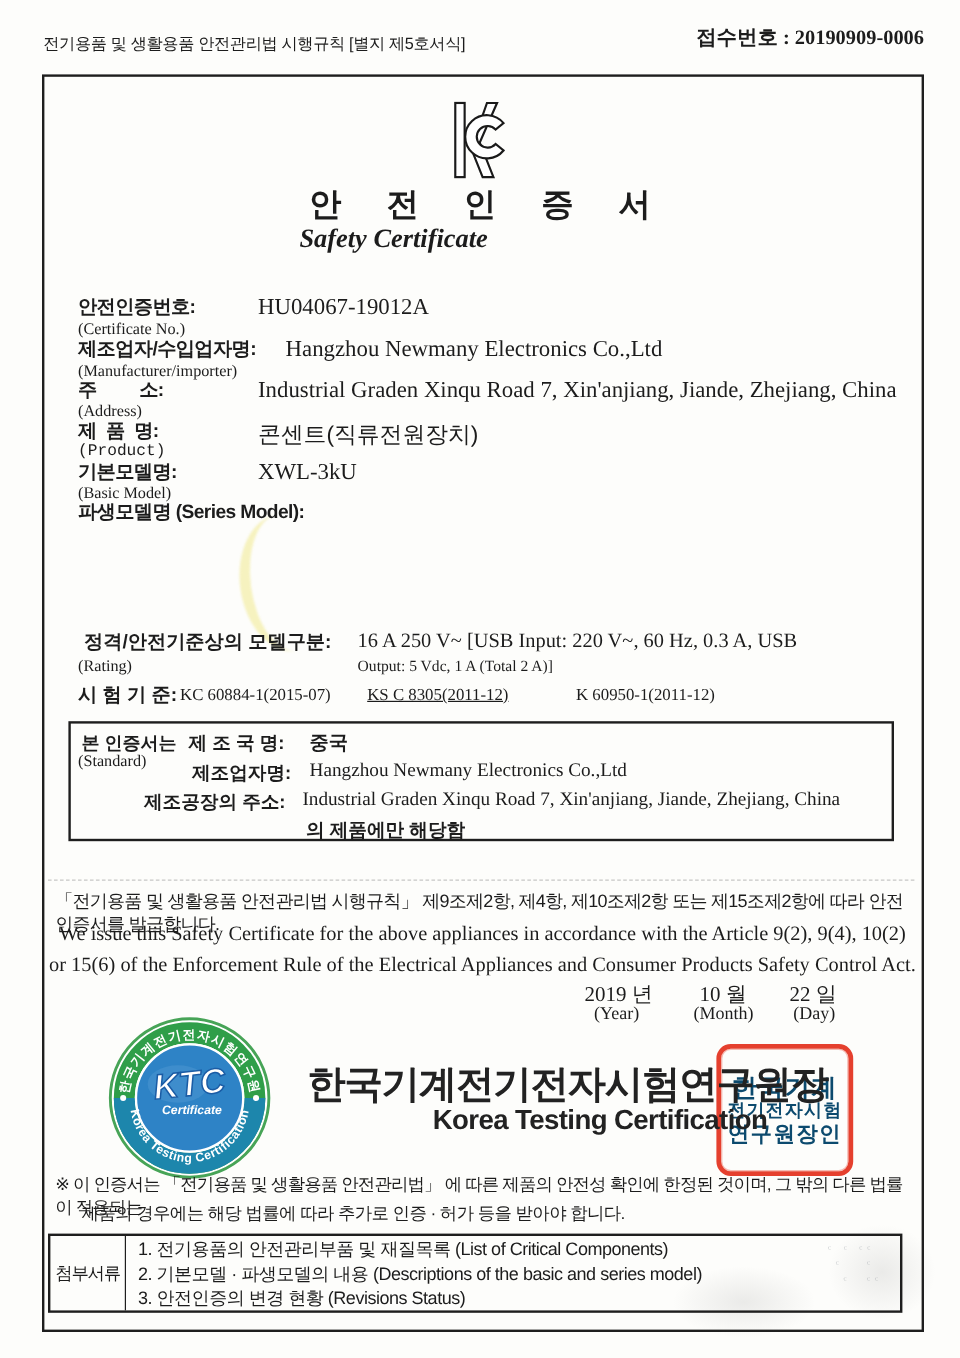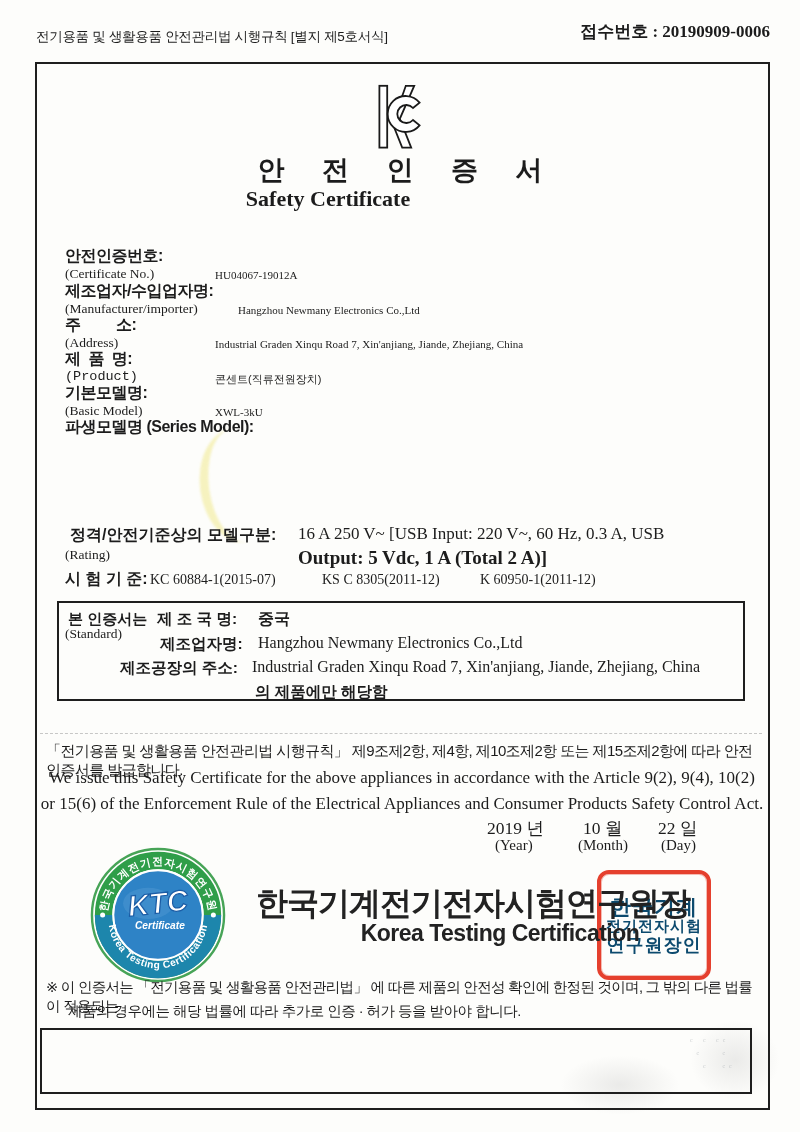--- a/index.html
+++ b/index.html
@@ -16,36 +16,36 @@
   
   .form-ref{left:36px;top:28px;font-size:13.5px;letter-spacing:-0.3px;}
   .receipt-no{right:30px;top:20px;font-size:17px;font-weight:bold;}
 
   
   .outer-box{left:35px;top:62px;width:731px;height:1044px;border:2px solid #1e1e1e;background:transparent;}
 
   
   .kc-logo{left:375px;top:84px;width:52px;height:66px;}
   .title-ko{left:0;top:152px;width:800px;text-align:center;font-size:27px;font-weight:600;letter-spacing:15px;padding-left:15px;box-sizing:border-box;}
-  .title-en{left:0;top:186px;width:656px;text-align:center;font-size:22px;font-weight:600;}
+  .title-en{left:0;top:186px;width:656px;text-align:center;font-size:22px;font-weight:600;font-style:italic;}
 
   
   .flabel{left:65px;font-size:16px;font-weight:600;letter-spacing:-0.5px;}
   .fsub{left:65px;font-size:13.5px;}
-  .fvalue{font-size:11px;margin-top:23px;}
+  .fvalue{font-size:19px;}
 
   
   .rate-label{left:70px;top:525px;font-size:16px;font-weight:600;}
   .rate-sub{left:65px;top:547px;font-size:13.5px;}
   .rate-l1{left:298px;top:524px;font-size:17px;}
-  .rate-l2{left:298px;top:547px;font-size:19px;font-weight:bold;}
+  .rate-l2{left:298px;top:547px;font-size:13px;}
   .std-label{left:65px;top:569px;font-size:16px;font-weight:600;}
   .std-sub{left:65px;top:590px;font-size:13.5px;margin-top:36px;}
   .std-i0{left:150px;top:572px;font-size:14px;}
-  .std-i1{left:322px;top:572px;font-size:14px;}
+  .std-i1{left:306px;top:572px;font-size:14px;text-decoration:underline;}
   .std-i2{left:480px;top:572px;font-size:14px;}
 
   
   .scope-box{left:57px;top:601px;width:688px;height:100px;border:2px solid #1e1e1e;box-sizing:border-box;}
   .scope-prefix{left:68px;top:610px;font-size:15px;font-weight:600;}
   .sc-lab{font-size:15.5px;font-weight:600;}
   .sc-val{font-size:16px;}
 
   
   .fold{left:40px;top:733px;width:722px;border-top:1px dashed rgba(60,60,60,0.28);}
@@ -198,13 +198,19 @@
   <div class="stamp-r stamp-r3">연구원장인</div>
 </div>
 
 <div class="abs issuer-ko ko">한국기계전기전자시험연구원장</div>
 <div class="abs issuer-en ko">Korea Testing Certification</div>
 
 <div class="abs note1 ko">※ 이 인증서는 「전기용품 및 생활용품 안전관리법」 에 따른 제품의 안전성 확인에 한정된 것이며, 그 밖의 다른 법률이 적용되는</div>
 <div class="abs note2 ko">제품의 경우에는 해당 법률에 따라 추가로 인증 · 허가 등을 받아야 합니다.</div>
 
 <div class="abs attach">
+  <div class="attach-h ko">첨부서류</div>
+  <div class="attach-b ko">
+    <div>1. 전기용품의 안전관리부품 및 재질목록 (List of Critical Components)</div>
+    <div>2. 기본모델 · 파생모델의 내용 (Descriptions of the basic and series model)</div>
+    <div>3. 안전인증의 변경 현황 (Revisions Status)</div>
+  </div>
 </div>
 
 </body></html>

